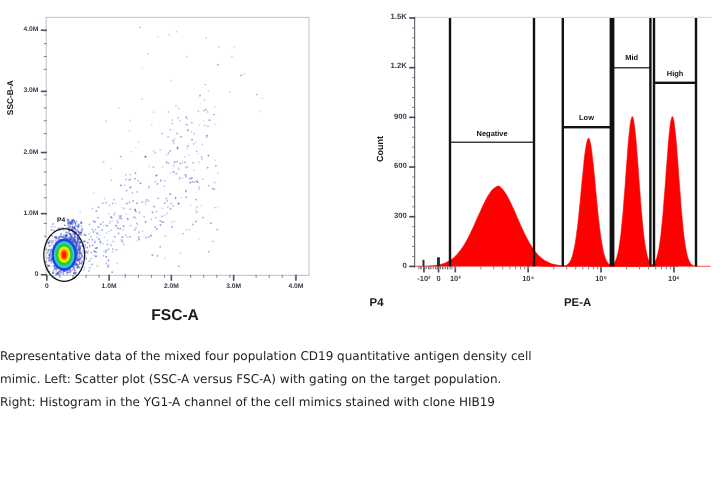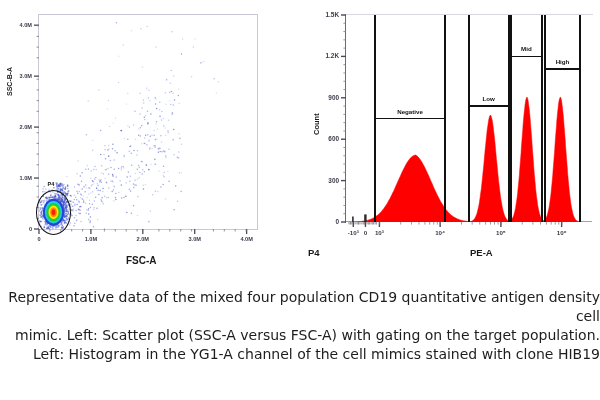--- a/index.html
+++ b/index.html
@@ -79,38 +79,38 @@
     position: absolute;
     background: #111111;
   }
 
   
   #caption {
     position: absolute;
     left: 0;
     top: 288px;
     width: 600px;
-    text-align: right;
-    font-size: 14px;
+    text-align: left;
+    font-size: 10px;
     line-height: 19px;
     color: #1d1d1d;
     font-family: "DejaVu Sans", sans-serif;
   }
   #caption span { display: block; }
 </style>
 </head>
 <body>
 
 <div id="figure">
 
   <div class="panel" id="scatter-panel">
 
     <div class="axis-label" id="sc-ylabel" style="left:6px; top:96px; font-size:7px; transform:rotate(-90deg); transform-origin:left top;">SSC-B-A</div>
 
-    <div class="axis-label" id="sc-xlabel" style="left:126px; top:255px; font-size:10px;">FSC-A</div>
+    <div class="axis-label" id="sc-xlabel" style="left:126px; top:255px; font-size:13px;">FSC-A</div>
 
     <div class="plot-frame" id="sc-frame" style="left:38px; top:14px; width:220px; height:216px;">
       <svg id="sc-svg" width="218" height="214" viewBox="0 0 218 214" style="position:absolute; left:0; top:0;">
           <circle cx="85.1" cy="141.8" r="0.75" fill="#4455CC" opacity="0.28"></circle>
           <circle cx="86.8" cy="181.2" r="0.75" fill="#4455CC" opacity="0.54"></circle>
           <circle cx="94.6" cy="110.1" r="0.75" fill="#4455CC" opacity="0.34"></circle>
           <circle cx="73.9" cy="129.2" r="0.75" fill="#4455CC" opacity="0.63"></circle>
           <circle cx="23.2" cy="198.8" r="0.75" fill="#4455CC" opacity="0.48"></circle>
           <circle cx="9.1" cy="187.9" r="0.75" fill="#4455CC" opacity="0.65"></circle>
           <circle cx="100.9" cy="157.6" r="0.75" fill="#4455CC" opacity="0.41"></circle>
@@ -1977,14 +1977,14 @@
         <div class="gate-v" style="left: 278.952px; top: 15px; width: 1.8px; height: 207px;"></div>
         <div class="gate-h" style="left: 245.23px; top: 68.02px; width: 34.6222px; height: 1.6px;"></div>
         <div class="gate-tag" style="left: 240.541px; top: 57.82px; width: 44px; text-align: center; font-size: 6.2px;">High</div>
       </div>
   </div>
 </div>
 
 <div id="caption">
   <span>Representative data of the mixed four population CD19 quantitative antigen density cell</span>
   <span>mimic. Left: Scatter plot (SSC-A versus FSC-A) with gating on the target population.</span>
-  <span>Left: Histogram in the YG1-A channel of the cell mimics stained with clone HIB19</span>
+  <span>Right: Histogram in the YG1-A channel of the cell mimics stained with clone HIB19</span>
 </div>
 
 </body></html>

